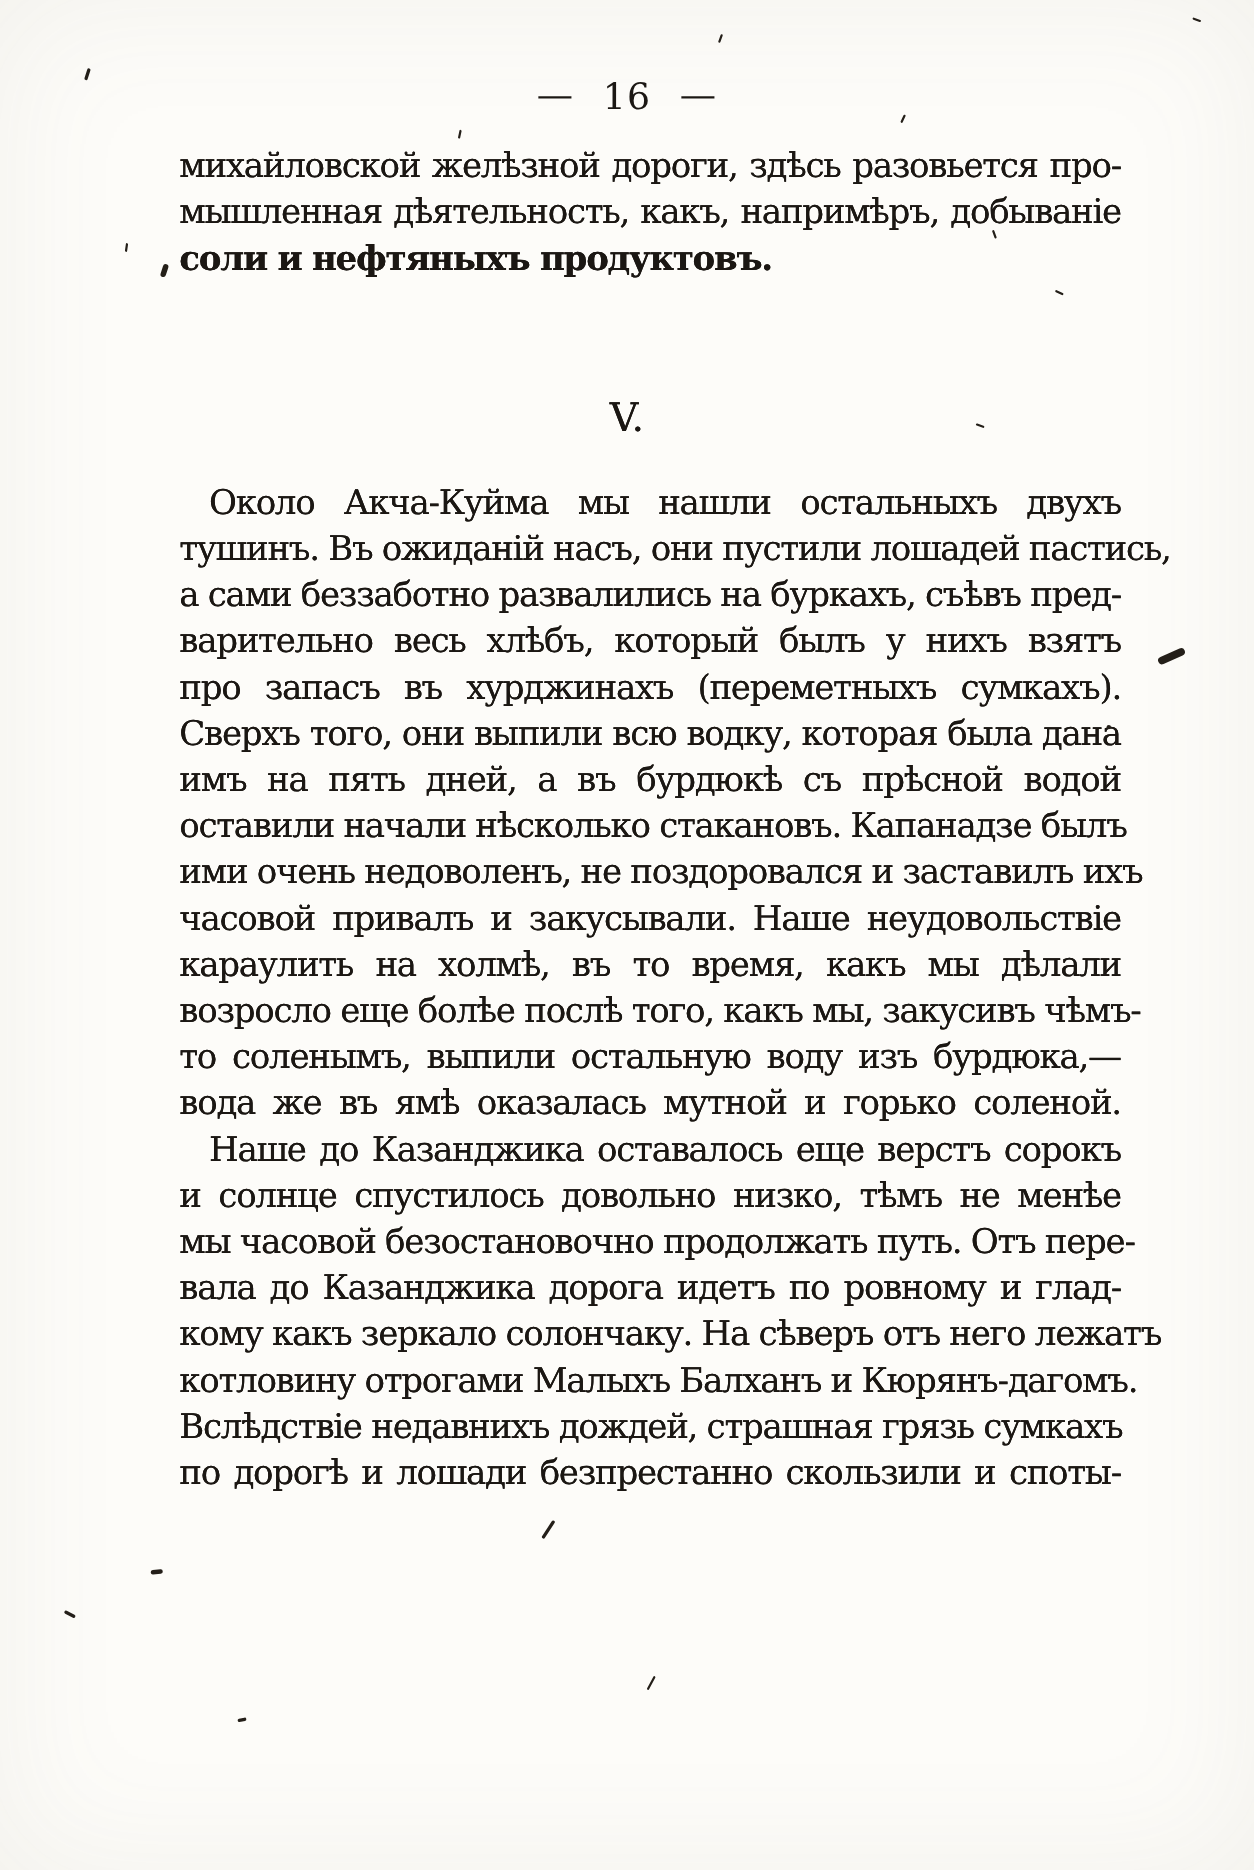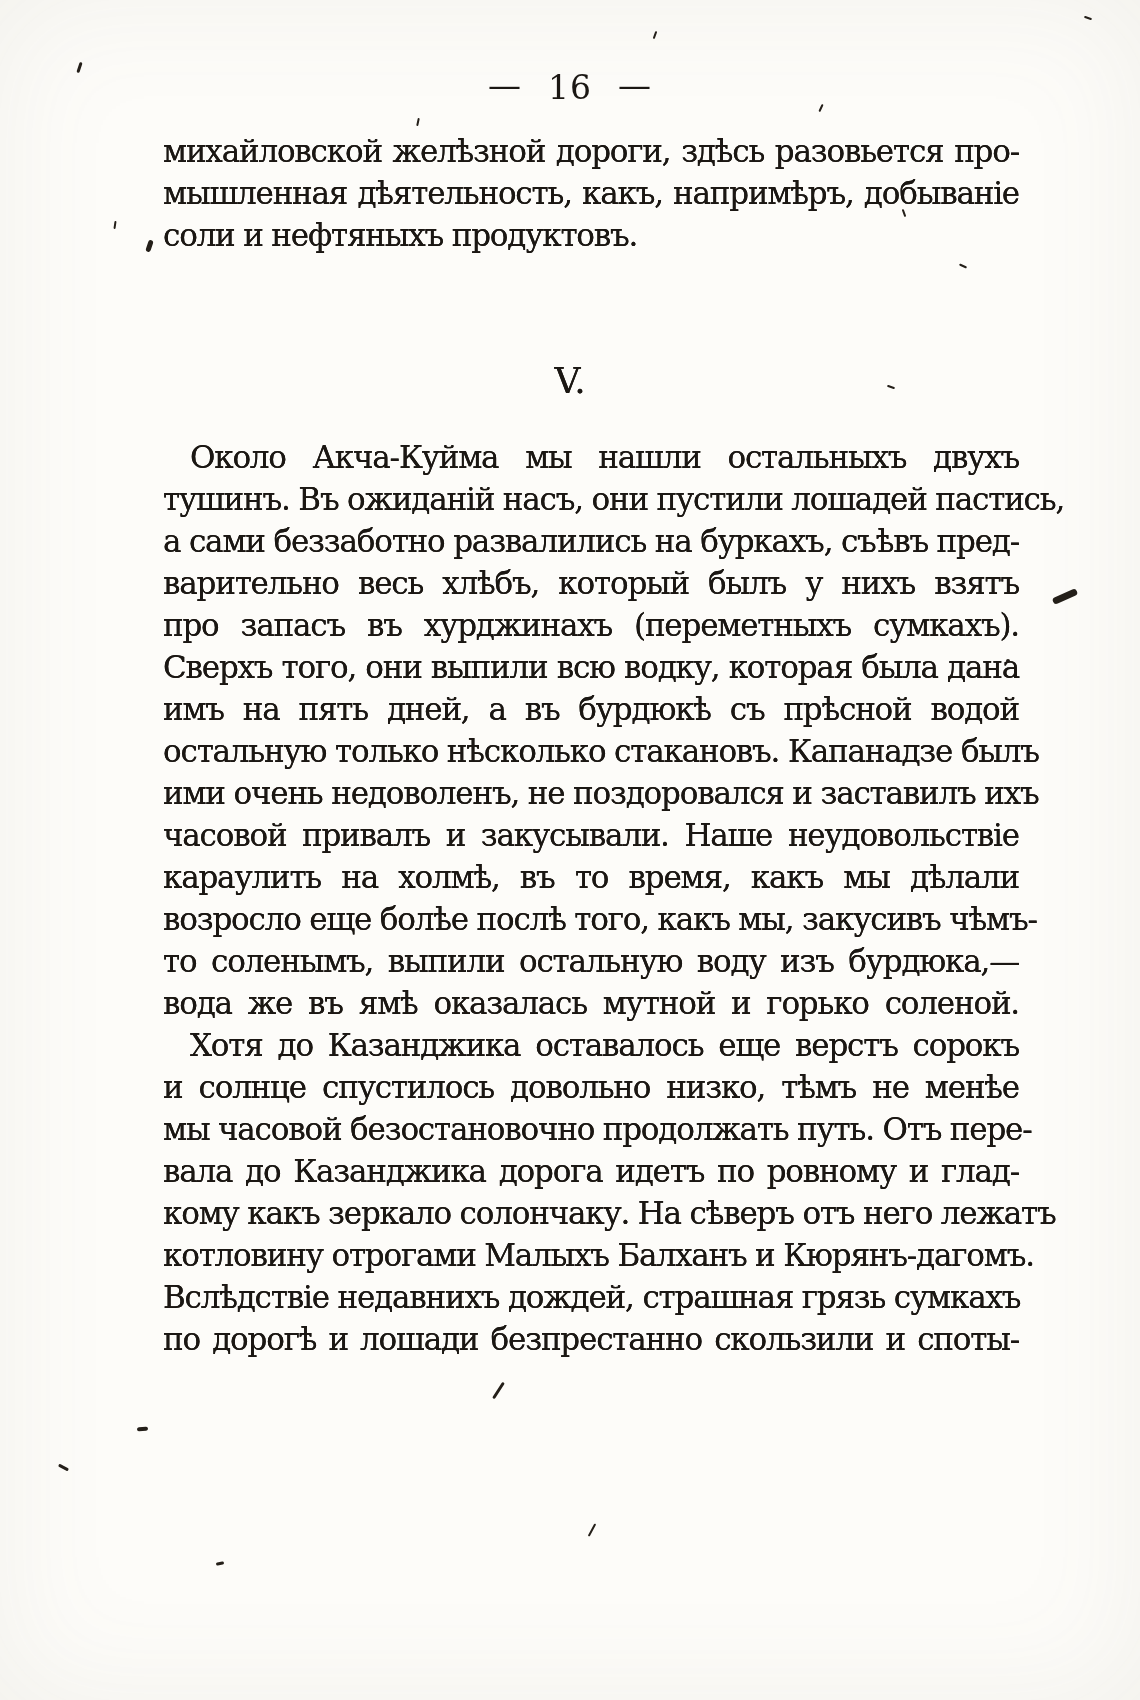--- a/index.html
+++ b/index.html
@@ -44,21 +44,21 @@
     line-height: 42px;
     text-shadow: 0 0 0.6px currentColor;
   }
   .p1 { top: 130px; }
   .bodytext { top: 436px; }
   .line {
     text-align: justify;
     text-align-last: justify;
     white-space: nowrap;
   }
-  .line.short { text-align-last: left; }
+  .line.short { text-align-last: left; font-weight: bold; }
   .line.first { padding-left: 27px; }
   .sectionheading {
     position: absolute;
     top: 360px;
     left: 0;
     width: 100%;
     text-align: center;
     font-size: 36px;
     text-shadow: 0 0 0.6px currentColor;
   }
@@ -97,28 +97,28 @@
   <div class="sectionheading">V.</div>
 
   <div class="textblock bodytext">
     <div class="line first">Около Акча-Куйма мы нашли остальныхъ двухъ</div>
     <div class="line">тушинъ. Въ ожиданій насъ, они пустили лошадей пастись,</div>
     <div class="line">а сами беззаботно развалились на буркахъ, съѣвъ пред-</div>
     <div class="line">варительно весь хлѣбъ, который былъ у нихъ взятъ</div>
     <div class="line">про запасъ въ хурджинахъ (переметныхъ сумкахъ).</div>
     <div class="line">Сверхъ того, они выпили всю водку, которая была дана</div>
     <div class="line">имъ на пять дней, а въ бурдюкѣ съ прѣсной водой</div>
-    <div class="line">остальную только нѣсколько стакановъ. Капанадзе былъ</div>
+    <div class="line">оставили начали нѣсколько стакановъ. Капанадзе былъ</div>
     <div class="line">ими очень недоволенъ, не поздоровался и заставилъ ихъ</div>
     <div class="line">часовой привалъ и закусывали. Наше неудовольствіе</div>
     <div class="line">караулить на холмѣ, въ то время, какъ мы дѣлали</div>
     <div class="line">возросло еще болѣе послѣ того, какъ мы, закусивъ чѣмъ-</div>
     <div class="line">то соленымъ, выпили остальную воду изъ бурдюка,—</div>
     <div class="line">вода же въ ямѣ оказалась мутной и горько соленой.</div>
-    <div class="line first">Хотя до Казанджика оставалось еще верстъ сорокъ</div>
+    <div class="line first">Наше до Казанджика оставалось еще верстъ сорокъ</div>
     <div class="line">и солнце спустилось довольно низко, тѣмъ не менѣе</div>
     <div class="line">мы часовой безостановочно продолжать путь. Отъ пере-</div>
     <div class="line">вала до Казанджика дорога идетъ по ровному и глад-</div>
     <div class="line">кому какъ зеркало солончаку. На сѣверъ отъ него лежатъ</div>
     <div class="line">котловину отрогами Малыхъ Балханъ и Кюрянъ-дагомъ.</div>
     <div class="line">Вслѣдствіе недавнихъ дождей, страшная грязь сумкахъ</div>
     <div class="line">по дорогѣ и лошади безпрестанно скользили и споты-</div>
   </div>
 
   <div class="speck sp-tick" style="left:78px;   top:62px;   transform:rotate(18deg);"></div>

